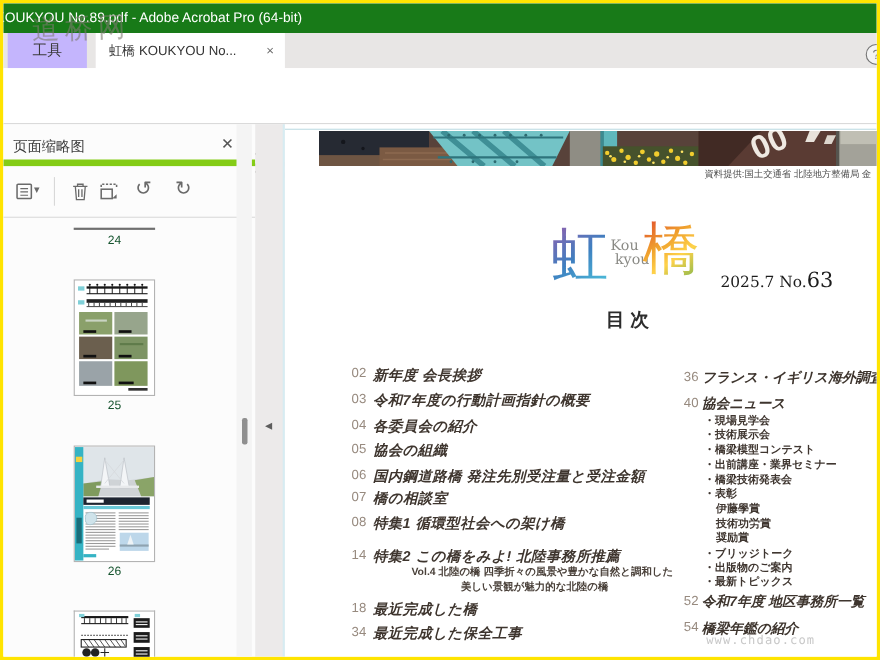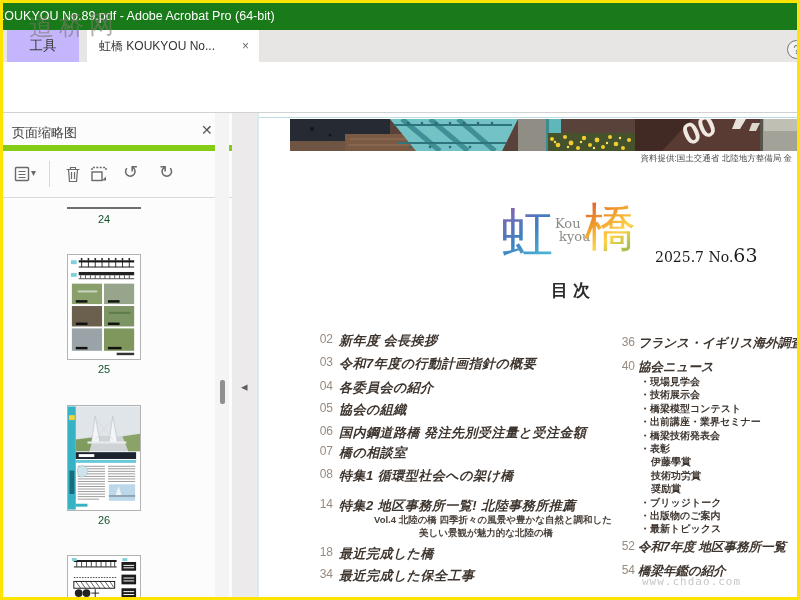--- a/index.html
+++ b/index.html
@@ -466,21 +466,21 @@
     <div class="trow" style="top:331px">
       <span class="tnum" style="left:50px">07</span>
       <span class="ttitle" style="left:80px">橋の相談室</span>
       </div>
     <div class="trow" style="top:354px">
       <span class="tnum" style="left:50px">08</span>
       <span class="ttitle" style="left:80px">特集1 循環型社会への架け橋</span>
       </div>
     <div class="trow" style="top:384px">
       <span class="tnum" style="left:50px">14</span>
-      <span class="ttitle" style="left:80px">特集2 地区事務所一覧! 北陸事務所推薦</span>
+      <span class="ttitle" style="left:80px">特集2 この橋をみよ! 北陸事務所推薦</span>
       </div>
     <div class="tsub" style="left:115px;top:401px">Vol.4 北陸の橋  四季折々の風景や豊かな自然と調和した</div>
     <div class="tsub" style="left:160px;top:414px">美しい景観が魅力的な北陸の橋</div>
     <div class="trow" style="top:432px">
       <span class="tnum" style="left:50px">18</span>
       <span class="ttitle" style="left:80px">最近完成した橋</span>
       </div>
     <div class="trow" style="top:454px">
       <span class="tnum" style="left:50px">34</span>
       <span class="ttitle" style="left:80px">最近完成した保全工事</span>

